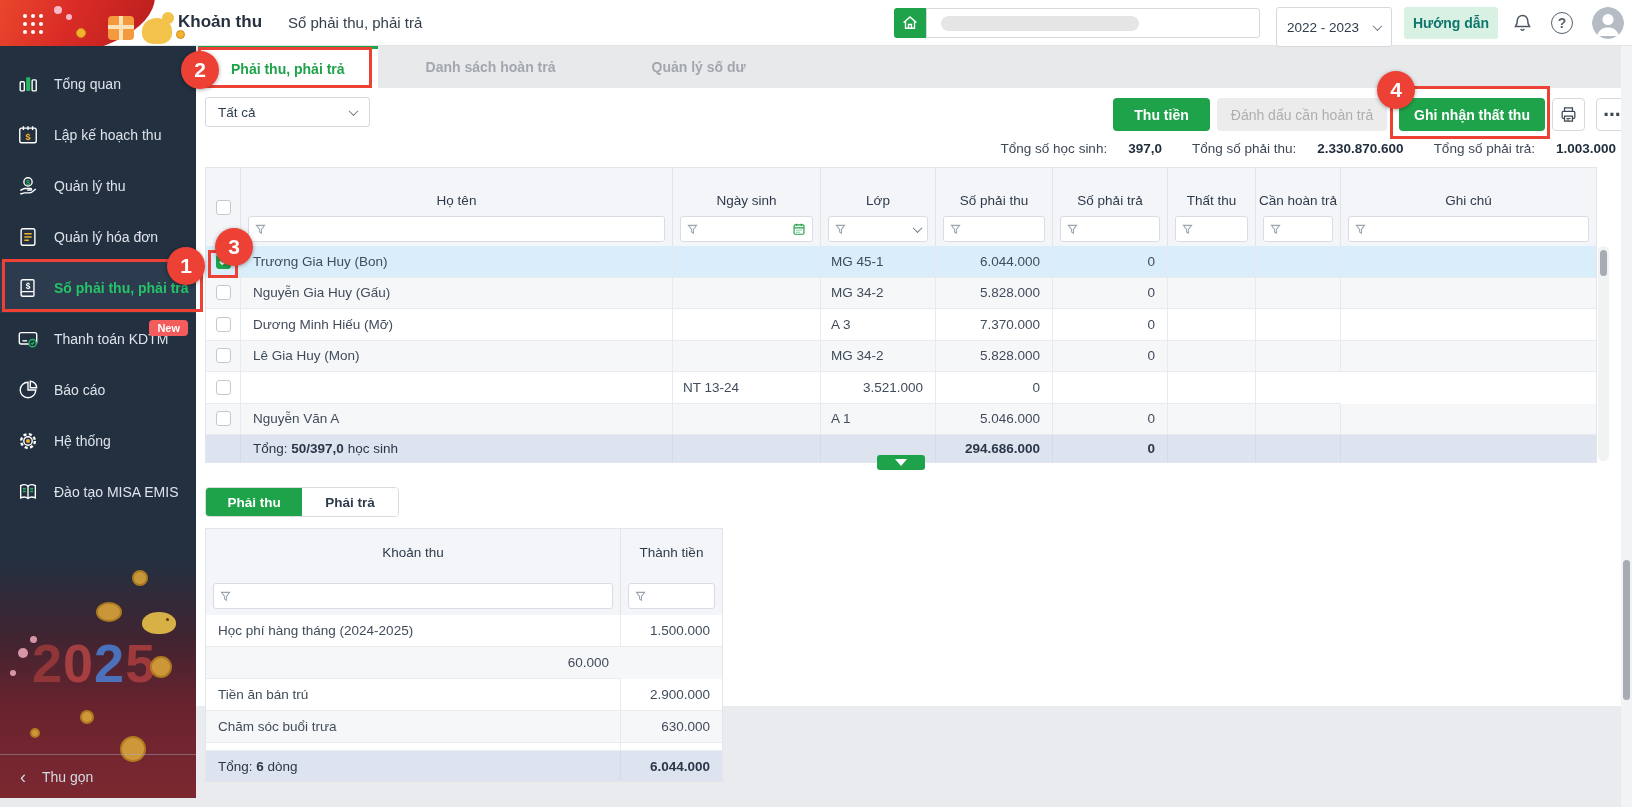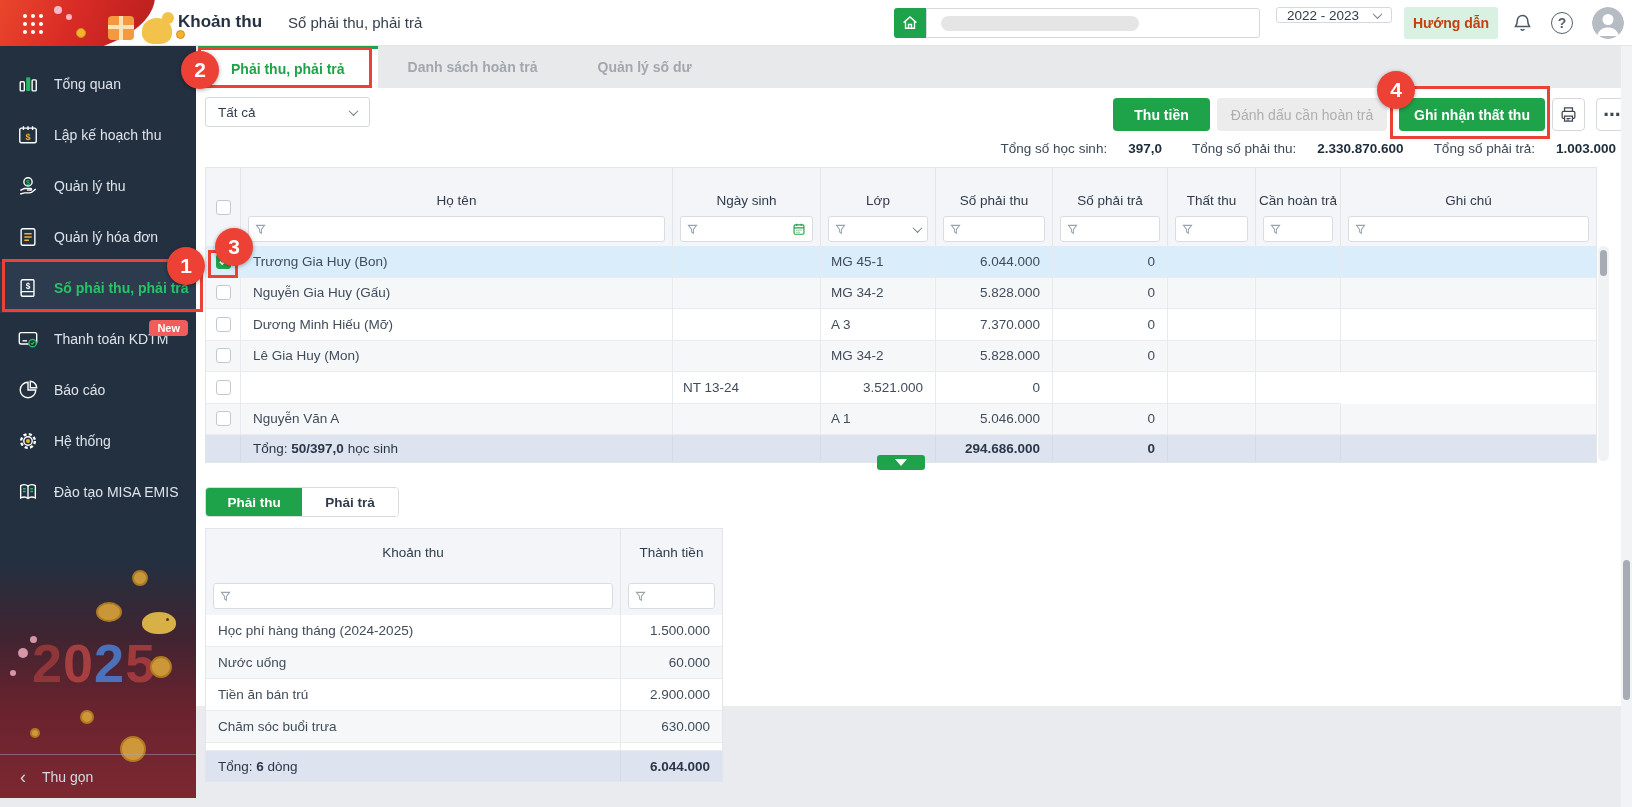--- a/index.html
+++ b/index.html
@@ -17,22 +17,22 @@
 #banner .gift:after{content:"";position:absolute;left:0;top:9px;width:26px;height:4px;background:#fde2b8}
 #banner .mascot{position:absolute;left:142px;top:18px;width:30px;height:26px;background:#f2c24a;border-radius:50% 50% 40% 40%}
 #banner .mascot:before{content:"";position:absolute;left:20px;top:-6px;width:12px;height:12px;background:#f2c24a;border-radius:50%}
 #grid-icon{position:absolute;left:22px;top:13px;width:22px;height:22px;display:grid;grid-template-columns:repeat(3,1fr);gap:2px;align-items:center;justify-items:center;cursor:pointer;z-index:2}
 #grid-icon i{width:4px;height:4px;border-radius:50%;background:#fff}
 #app-title{position:absolute;left:178px;top:12px;font-size:17px;font-weight:bold;color:#26323f;z-index:2}
 #page-title{position:absolute;left:288px;top:14px;font-size:15px;color:#333f4d;z-index:2}
 #home-btn{position:absolute;left:894px;top:8px;width:32px;height:30px;background:#1fa34a;border-radius:3px 0 0 3px;display:flex;align-items:center;justify-content:center;cursor:pointer}
 #school-input{position:absolute;left:926px;top:8px;width:334px;height:30px;background:#fff;border:1px solid #d5d9de;border-radius:0 3px 3px 0}
 #school-redacted{position:absolute;left:14px;top:7px;width:198px;height:15px;border-radius:8px;background:#e5e5e5}
-#year-select{position:absolute;left:1276px;top:7px;width:116px;height:16px;border:1px solid #d5d9de;border-radius:3px;background:#fff;display:flex;align-items:center;justify-content:space-between;padding:0 10px;color:#2f3b4c;cursor:pointer}
-#guide-btn{position:absolute;left:1404px;top:7px;width:94px;height:32px;background:#d9f1e2;color:#c2410c;font-weight:bold;font-size:14px;border-radius:3px;display:flex;align-items:center;justify-content:center;cursor:pointer}
+#year-select{position:absolute;left:1276px;top:7px;width:116px;height:40px;border:1px solid #d5d9de;border-radius:3px;background:#fff;display:flex;align-items:center;justify-content:space-between;padding:0 10px;color:#2f3b4c;cursor:pointer}
+#guide-btn{position:absolute;left:1404px;top:7px;width:94px;height:32px;background:#d9f1e2;color:#0f766e;font-weight:bold;font-size:14px;border-radius:3px;display:flex;align-items:center;justify-content:center;cursor:pointer}
 #bell-btn{position:absolute;left:1512px;top:12px;cursor:pointer}
 #help-btn{position:absolute;left:1551px;top:12px;width:22px;height:22px;border:1.6px solid #56616d;border-radius:50%;color:#56616d;font-weight:bold;font-size:14px;display:flex;align-items:center;justify-content:center;cursor:pointer}
 #avatar{position:absolute;left:1592px;top:7px;width:32px;height:32px;border-radius:50%;overflow:hidden;cursor:pointer}
 .caret{width:7px;height:7px;border-right:1.6px solid #6f7a86;border-bottom:1.6px solid #6f7a86;transform:rotate(45deg) translate(-1px,-1px)}
 
 #sidebar{position:absolute;left:0;top:46px;width:196px;height:752px;background:#233040;z-index:10;overflow:hidden}
 #nav{position:absolute;left:0;top:12px;width:196px}
 .nav-item{position:relative;height:51px;display:flex;align-items:center;gap:15px;padding-left:17px;color:#dde3ea;font-size:14px;cursor:pointer}
 .nav-item.active{background:#2c3b4d;color:#25c468;font-weight:bold}
 .badge-new{position:absolute;right:8px;top:7px;background:#f45b5b;color:#fff;font-size:11px;font-weight:bold;padding:2px 8px;border-radius:4px}
@@ -40,21 +40,21 @@
 #tet .digits{position:absolute;left:32px;top:72px;font-size:54px;font-weight:bold;letter-spacing:1px;opacity:.85}
 #tet .coin{position:absolute;border-radius:50%;background:#d9a43b;border:2px solid #b9821f;opacity:.9}
 #tet .petal{position:absolute;border-radius:50%;background:#eeaabb;opacity:.85}
 #tet .snake{position:absolute;left:142px;top:52px;width:34px;height:22px;background:#e8c049;border-radius:50% 50% 45% 45%;opacity:.9}
 #tet .snake:before{content:"";position:absolute;left:24px;top:6px;width:3px;height:3px;border-radius:50%;background:#5a3b10}
 #collapse{position:absolute;left:0;bottom:0;width:196px;height:44px;border-top:1px solid rgba(160,175,195,.45);display:flex;align-items:center;gap:16px;padding-left:20px;color:#d3dae2;font-size:14px;cursor:pointer}
 #collapse .chev{font-size:18px;line-height:1;color:#cfd6de}
 
 #main{position:absolute;left:196px;top:46px;width:1436px;height:660px;background:#fff}
 #tabstrip{position:absolute;left:0;top:0;width:1436px;height:42px;background:#e8e9eb;display:flex;padding-left:2px}
-.tab{height:42px;display:flex;align-items:center;justify-content:center;padding:0 30px;color:#a2a7ae;font-weight:bold;font-size:14px;cursor:pointer}
+.tab{height:42px;display:flex;align-items:center;justify-content:center;padding:0 48px;color:#a2a7ae;font-weight:bold;font-size:14px;cursor:pointer}
 .tab.active{background:#fff;color:#1fa34a;border-top:3px solid #1fa34a;padding:0 33px}
 #filter-select{position:absolute;left:9px;top:51px;width:165px;height:30px;border:1px solid #d5d9de;border-radius:3px;background:#fff;display:flex;align-items:center;justify-content:space-between;padding:0 12px;color:#2f3b4c;cursor:pointer}
 .btn{position:absolute;top:52px;height:33px;border-radius:4px;display:flex;align-items:center;justify-content:center;font-size:14px;font-weight:bold;cursor:pointer}
 .btn.green{background:#1fa34a;color:#fff}
 .btn.disabled{background:#ececec;color:#aeaeae;cursor:default;font-weight:normal}
 #btn-collect{left:917px;width:97px}
 #btn-refund{left:1021px;width:170px}
 #btn-loss{left:1203px;width:146px}
 .icon-btn{position:absolute;top:52px;width:33px;height:33px;background:#fff;border:1px solid #d5d9de;border-radius:4px;display:flex;align-items:center;justify-content:center;cursor:pointer}
 #btn-print{left:1356px}
@@ -586,21 +586,20 @@
               <input style="">
             </span>
           </div>
       </div>
     </div>
     <div class="brow bgrid">
       <div class="c item">Học phí hàng tháng (2024-2025)</div>
       <div class="c num">1.500.000</div>
     </div>
     <div class="brow bgrid alt">
-      <div class="c item">Nước uống</div>
       <div class="c num">60.000</div>
     </div>
     <div class="brow bgrid">
       <div class="c item">Tiền ăn bán trú</div>
       <div class="c num">2.900.000</div>
     </div>
     <div class="brow bgrid alt">
       <div class="c item">Chăm sóc buổi trưa</div>
       <div class="c num">630.000</div>
     </div>

